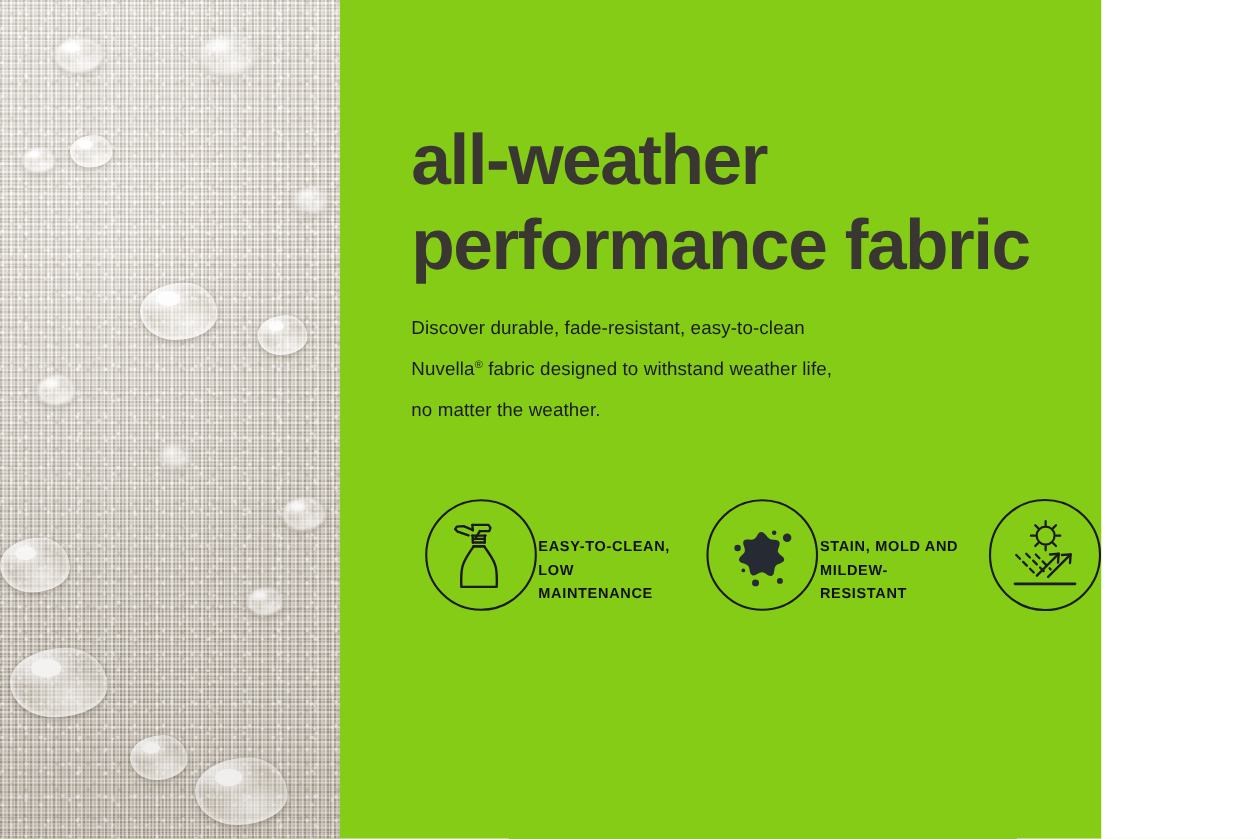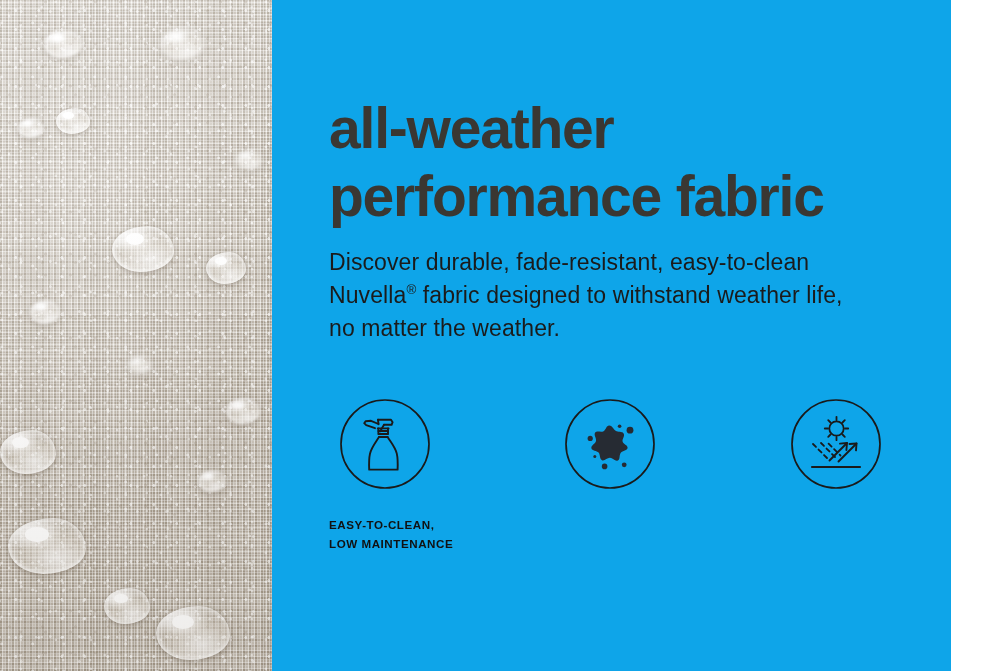--- a/index.html
+++ b/index.html
@@ -8,23 +8,23 @@
     padding: 0;
     background: #ffffff;
   }
   body {
     font-family: "Liberation Sans", sans-serif;
     -webkit-font-smoothing: antialiased;
   }
 
   #page {
     position: relative;
-    width: 951px;
+    width: 881px;
     height: 671px;
-    background: #0ea5e9;
+    background: #84cc16;
     overflow: hidden;
   }
 
   
   .photo-panel {
     position: absolute;
     left: 0;
     top: 0;
     width: 272px;
     height: 671px;
@@ -145,21 +145,21 @@
   }
 
   .subcopy {
     position: absolute;
     left: 0;
     top: 246px;
     width: 640px;
     margin: 0;
     font-family: "Liberation Sans", sans-serif;
     font-weight: normal;
-    font-size: 23px;
+    font-size: 15px;
     line-height: 33px;
     letter-spacing: 0.1px;
     color: #1b1b1b;
     white-space: pre-line;
   }
   .subcopy sup {
     font-size: 0.58em;
     vertical-align: super;
     line-height: 0;
   }
@@ -170,22 +170,22 @@
     left: 0;
     top: 398px;
     width: 676px;
     display: flex;
     flex-direction: row;
     align-items: flex-start;
   }
   .feature {
     width: 227px;
     display: flex;
-    flex-direction: column;
-    align-items: flex-start;
+    flex-direction: row;
+    align-items: center;
   }
   .feature-icon {
     width: 92px;
     height: 92px;
     margin-left: 10px;
     display: block;
   }
   .feature-label {
     margin-top: 26px;
     font-family: "Liberation Sans", sans-serif;
@@ -286,20 +286,22 @@
                    c 0.6 -2.8 -2.6 -6.2 -0.8 -8.4
                    c 1.8 -2.2 5.8 0.2 8.4 -1.4
                    c 2.6 -1.6 2.6 -5.6 5.6 -5.6 Z"></path>
           <circle fill="#262b33" cx="66.0" cy="32.2" r="3.4"></circle>
           <circle fill="#262b33" cx="55.6" cy="28.2" r="1.8"></circle>
           <circle fill="#262b33" cx="26.2" cy="40.4" r="2.6"></circle>
           <circle fill="#262b33" cx="40.6" cy="68.4" r="2.8"></circle>
           <circle fill="#262b33" cx="60.2" cy="66.8" r="2.4"></circle>
           <circle fill="#262b33" cx="30.8" cy="58.4" r="1.5"></circle>
         </svg>
+        <div class="feature-label">STAIN, MOLD AND
+MILDEW-RESISTANT</div>
       </div>
 
       <div class="feature">
         <svg class="feature-icon" viewBox="0 0 92 92">
           <circle cx="46" cy="46" r="44" fill="none" stroke="#1a1a1a" stroke-width="1.7"></circle>
           <g stroke="#1a1a1a" stroke-width="1.8" fill="none" stroke-linecap="round">
 
             <circle cx="46.5" cy="30.5" r="7.2"></circle>
             <path d="M46.5 18.8 L46.5 22.0"></path>
             <path d="M46.5 39.0 L46.5 42.2"></path>

